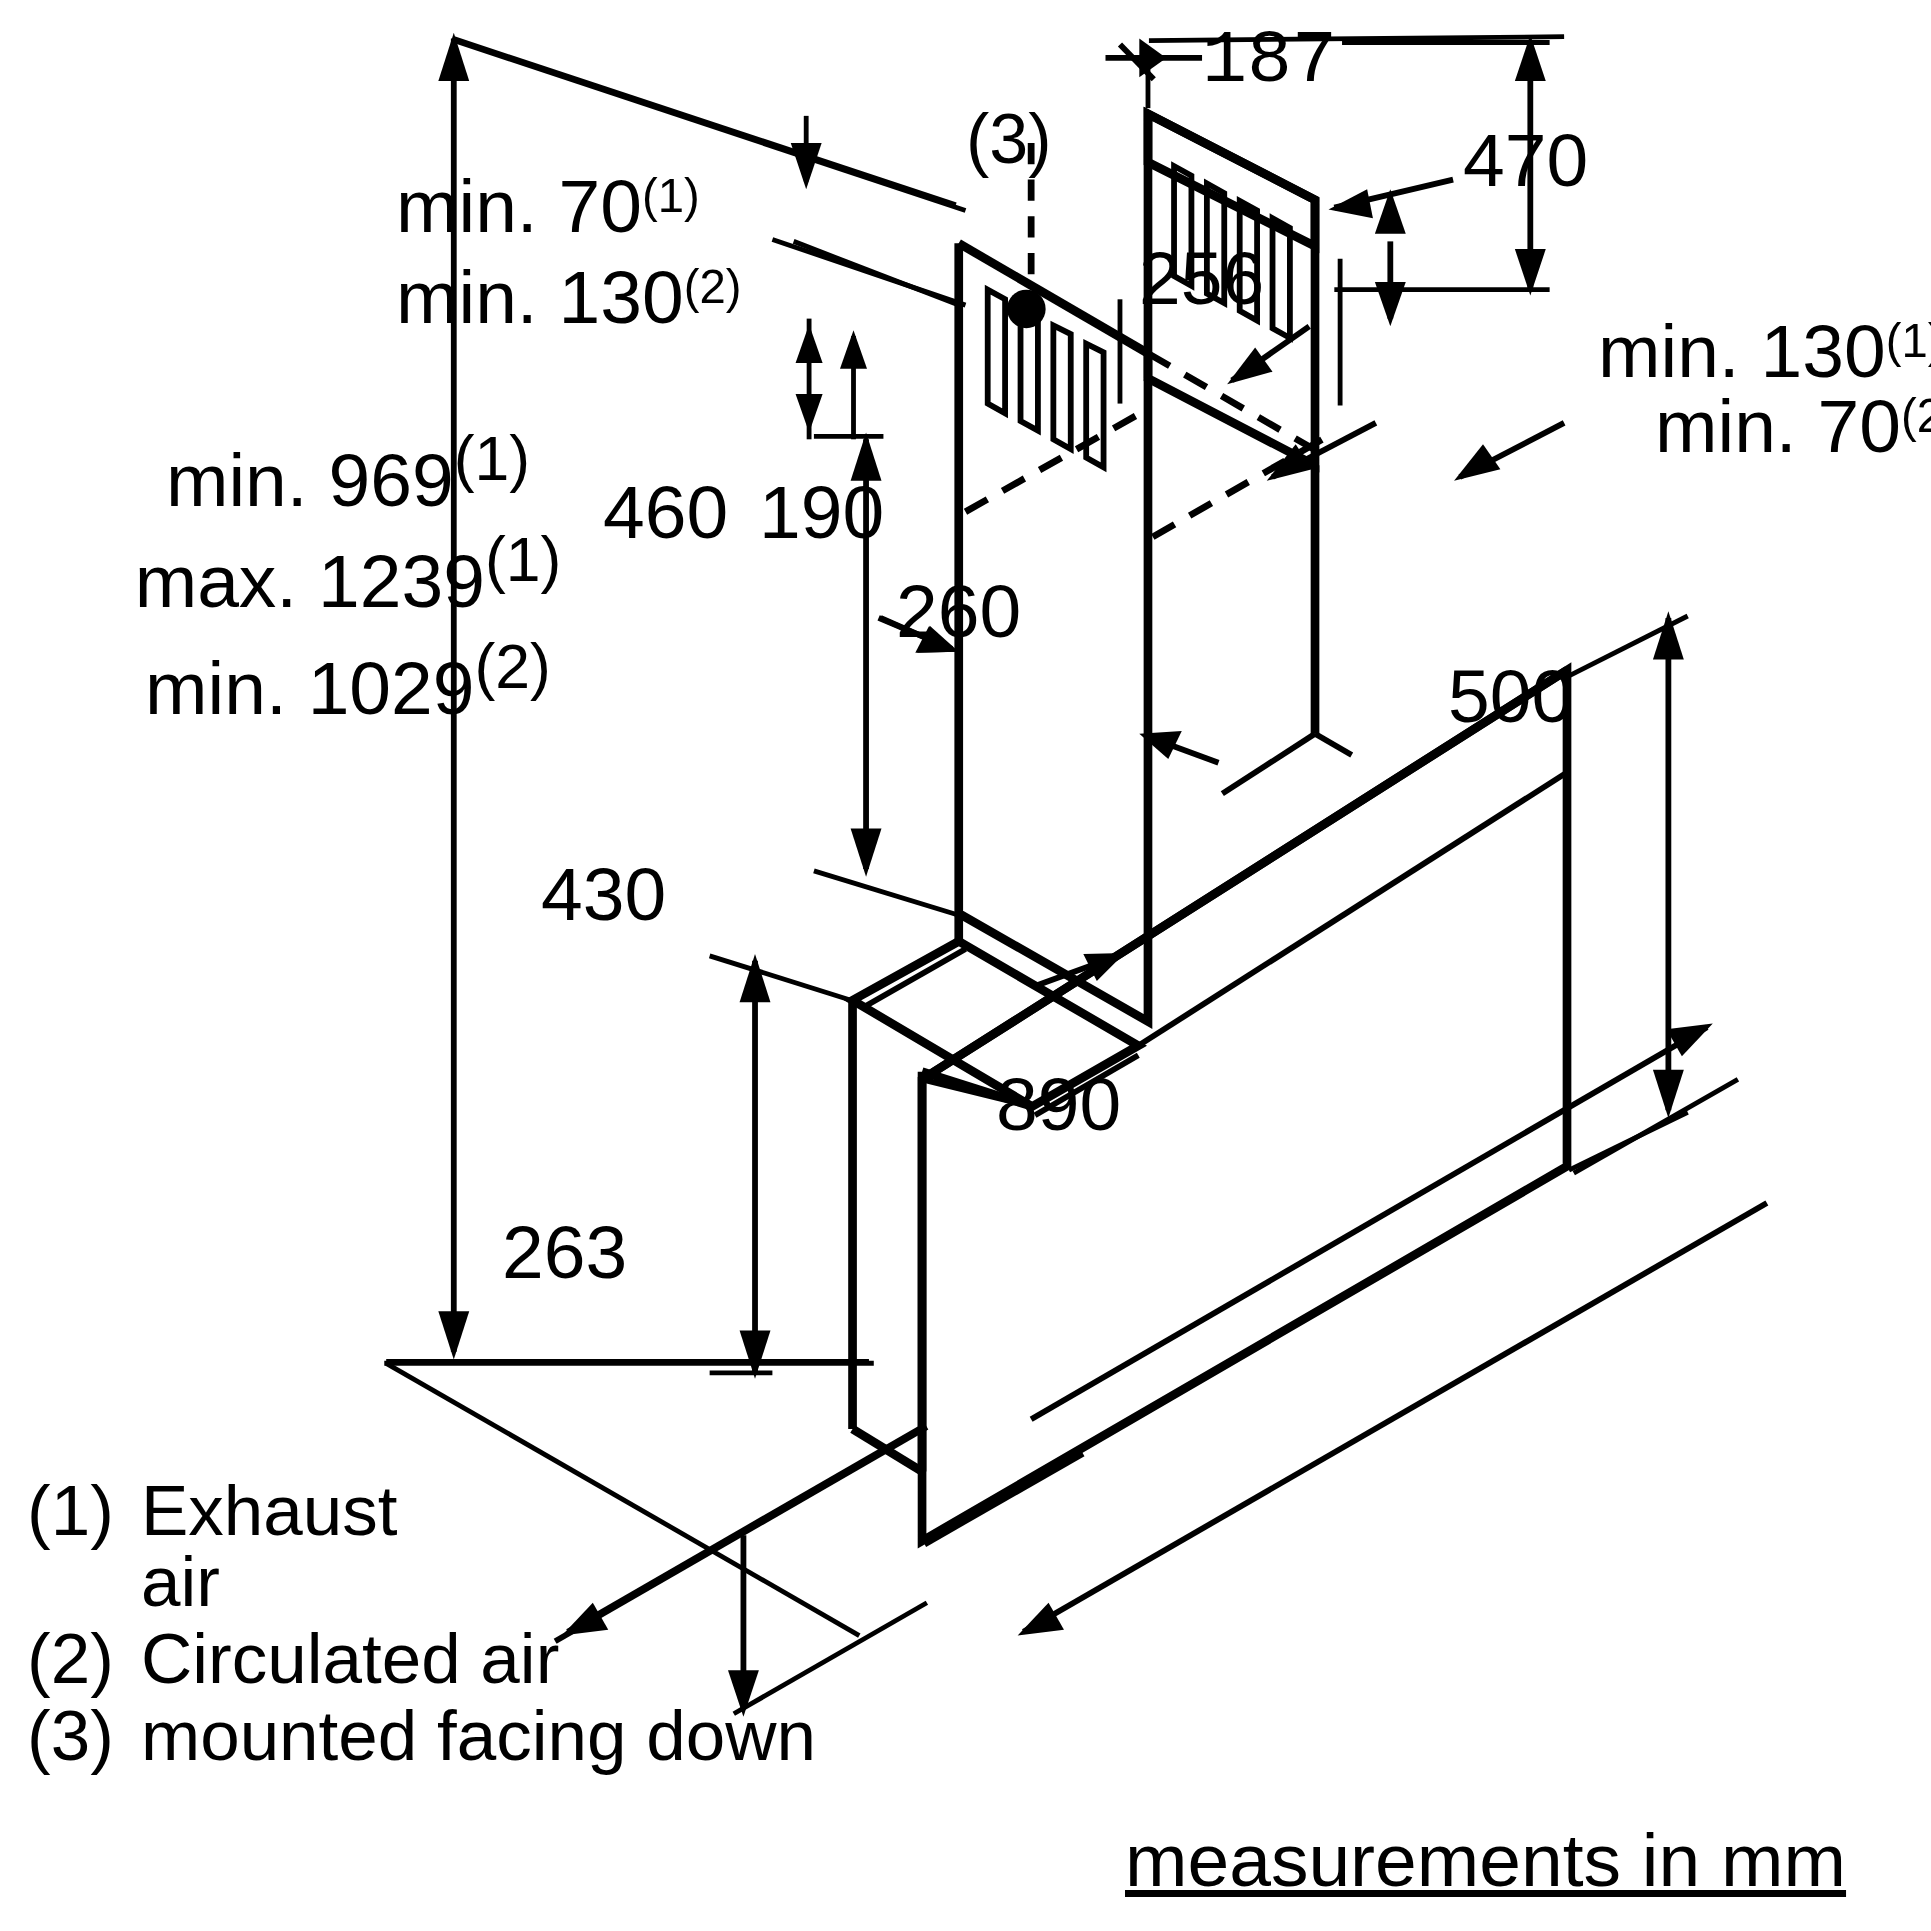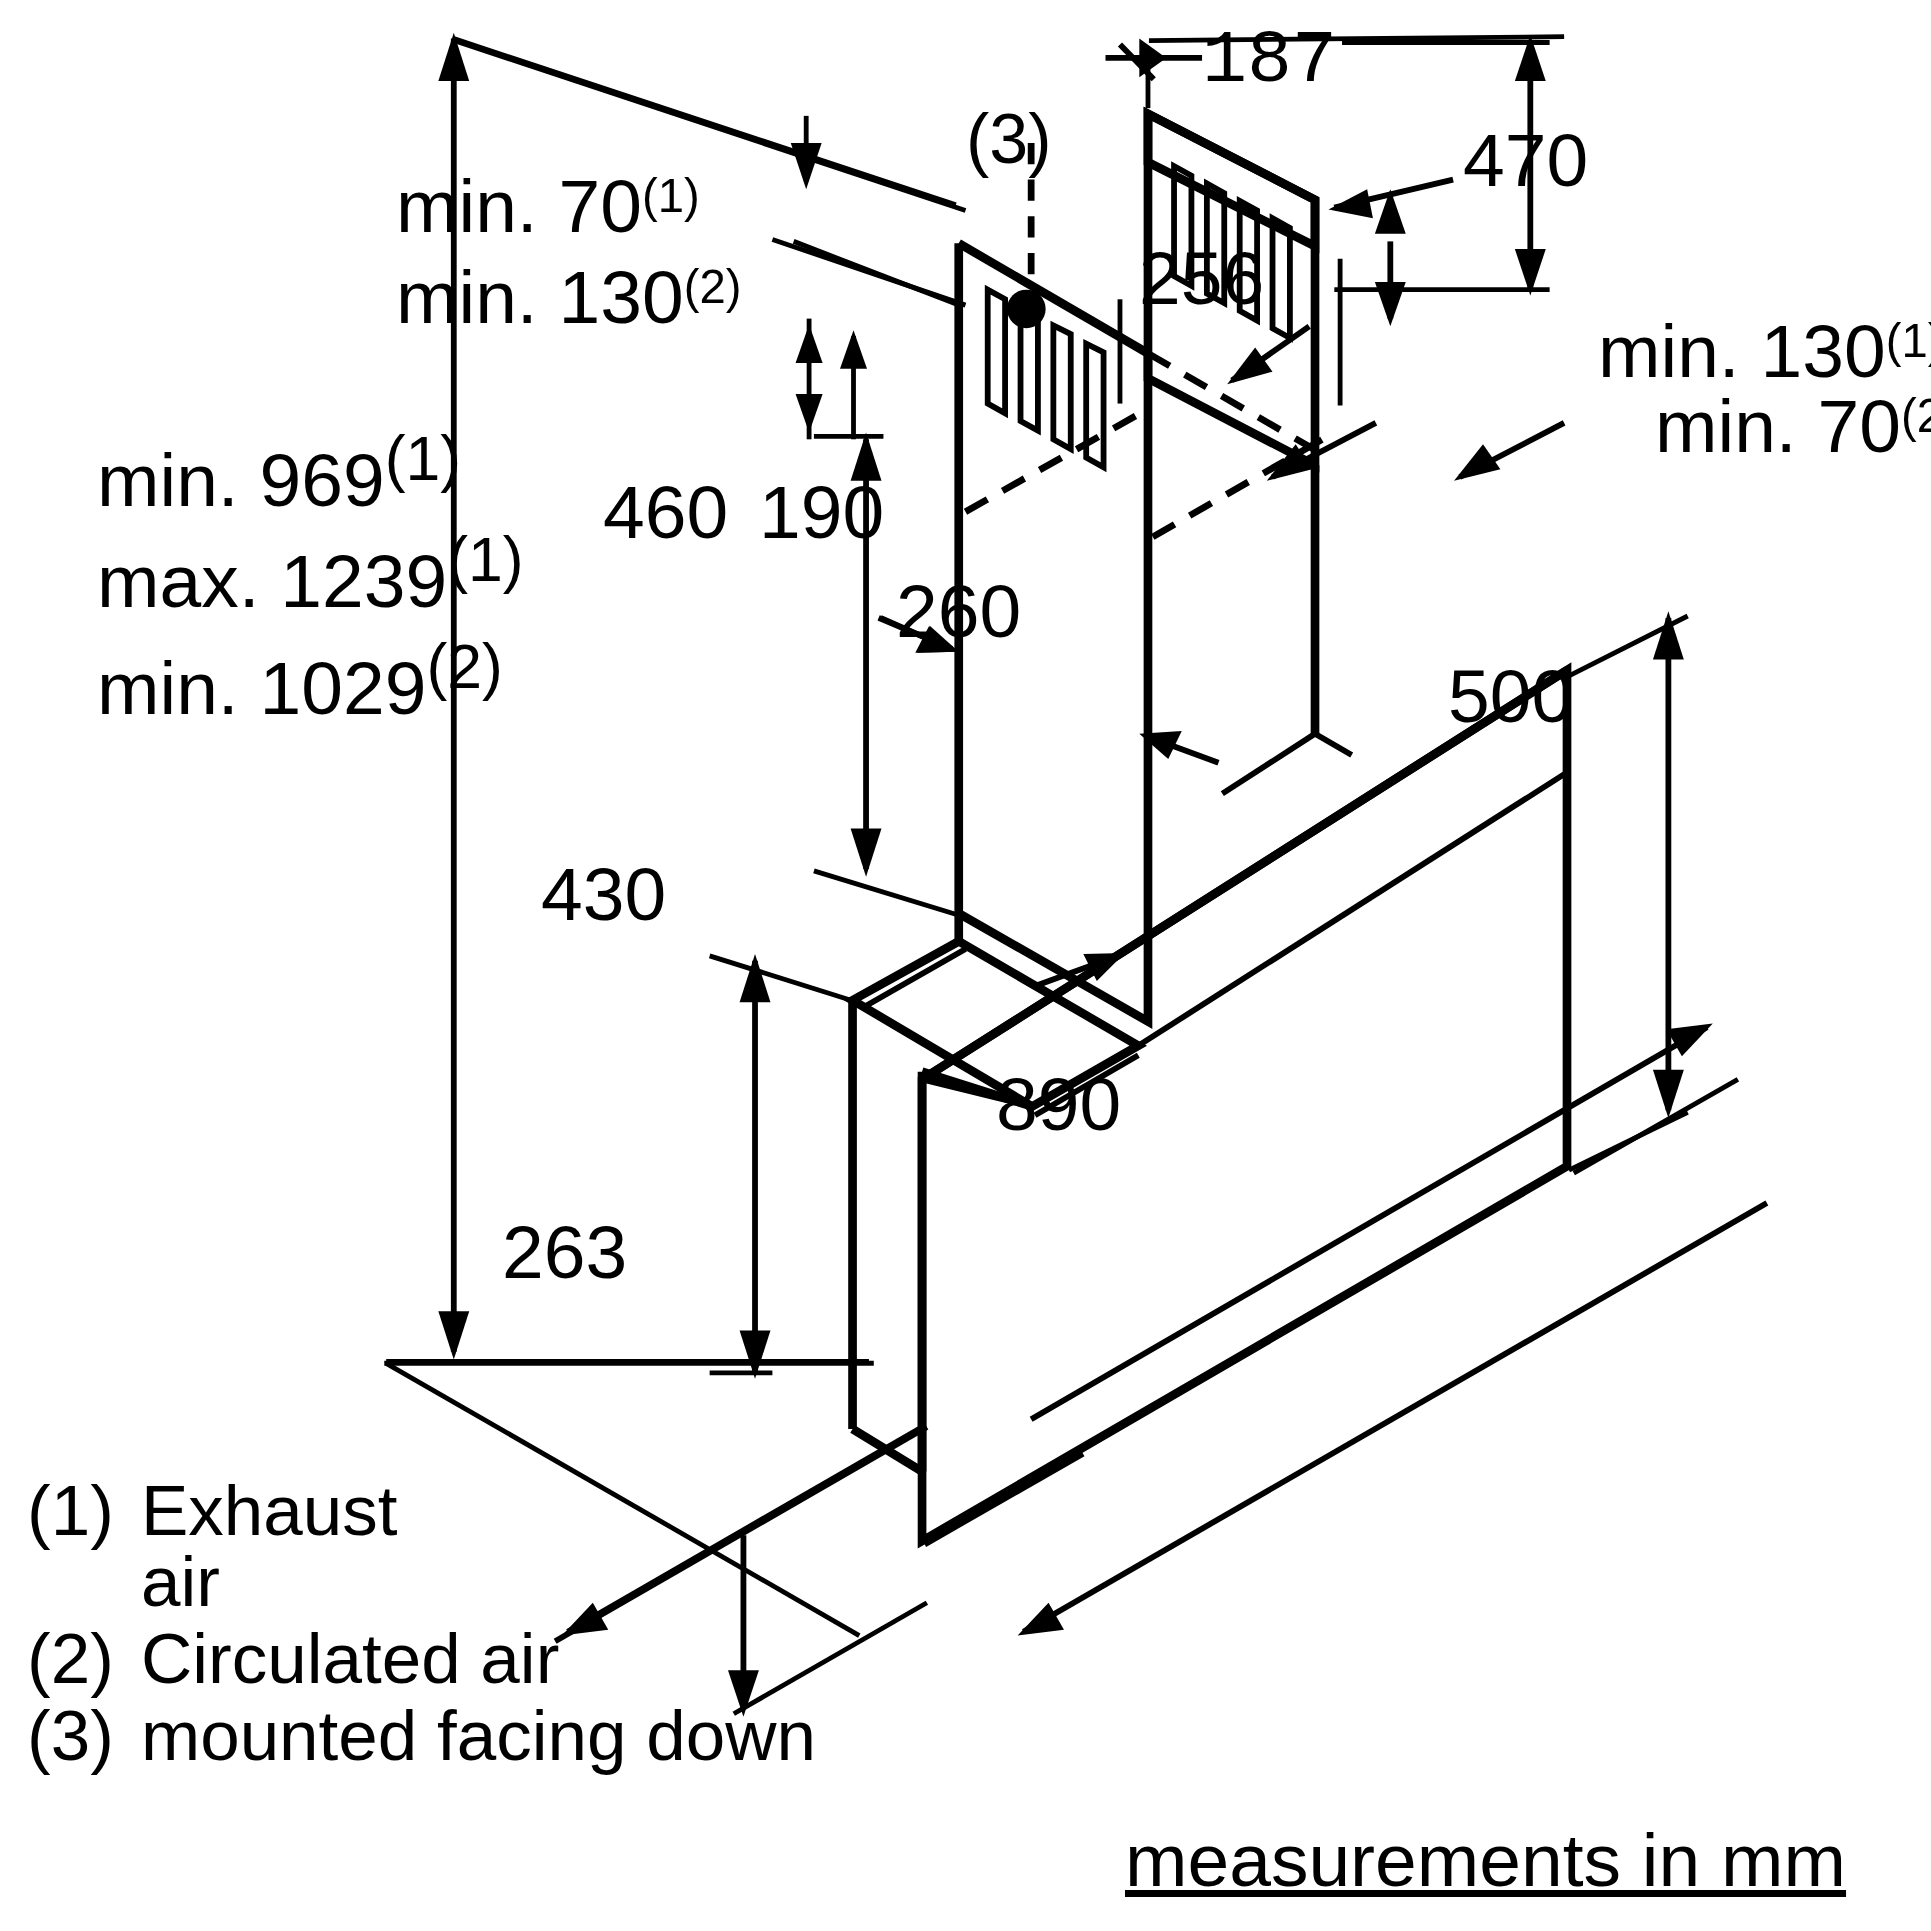--- a/index.html
+++ b/index.html
@@ -98,21 +98,21 @@
   .dim {
     font-size: 75px;
   }
   .dim sup {
     font-size: 0.63em;
     vertical-align: 0.42em;
     line-height: 0;
   }
   .lbl-left {
     font-size: 75px;
-    text-align: left;
+    text-align: center;
   }
   .lbl-left .row { display: block; margin-bottom: 9.7px; }
   .legend {
     font-size: 71px;
   }
   .legend-row {
     display: flex;
     align-items: flex-start;
     margin-bottom: 3.9px;
   }

